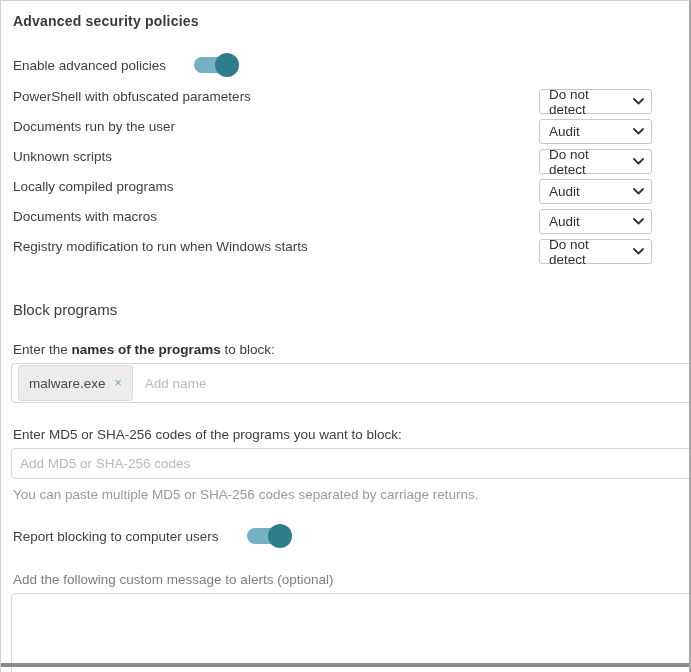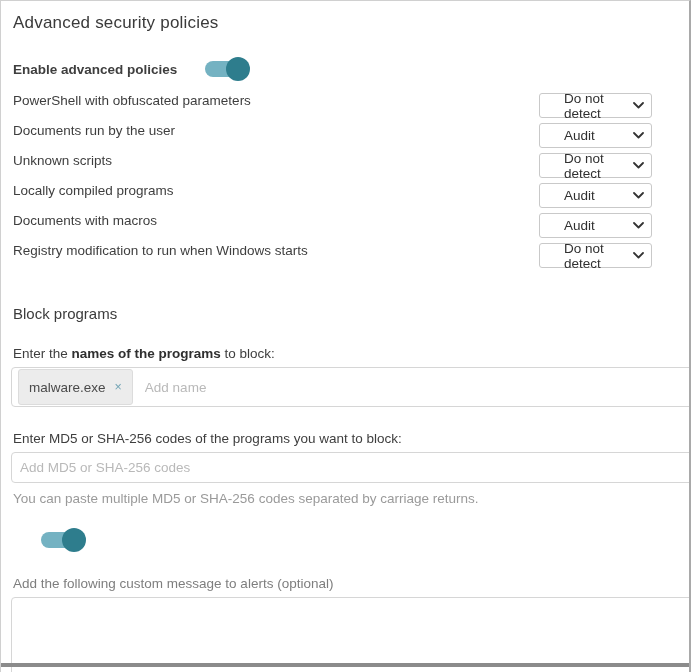--- a/index.html
+++ b/index.html
@@ -12,28 +12,28 @@
     border-top: 1px solid #d0d0d0;
     border-left: 1px solid #d0d0d0;
     border-right: 2px solid #a9a9a9;
     overflow: hidden;
     font-family: "Liberation Sans", sans-serif;
     color: #3e3e3e;
   }
   .content { padding: 12px 0 0 12px; }
 
   .page-title {
-    font-size: 17px;
-    font-weight: 400;
+    font-size: 14px;
+    font-weight: 700;
     color: #3a3a3a;
     letter-spacing: 0.2px;
   }
 
   .toggle-row { display: flex; align-items: center; }
-  .toggle-row.enable { margin-top: 24px; font-weight: bold; }
+  .toggle-row.enable { margin-top: 24px; }
   .label-13 { font-size: 13.5px; color: #3e3e3e; }
 
   .toggle {
     position: relative;
     width: 45px; height: 24px;
     margin-left: 28px;
     cursor: pointer;
     flex: none;
   }
   .toggle .track {
@@ -53,21 +53,21 @@
   .policy-row {
     height: 30px;
     display: flex; align-items: flex-start; justify-content: space-between; gap: 32px;
   }
   .select {
     width: 113px; height: 25px;
     border: 1px solid #c9c9c9;
     border-radius: 3px;
     background: #fff;
     display: flex; align-items: center; justify-content: space-between;
-    padding: 0 7px 0 24px;
+    padding: 0 7px 0 9px;
     font-size: 13.5px; color: #303030;
     cursor: pointer;
     flex: none;
   }
   .select svg { flex: none; margin-left: 4px; }
 
   .section-heading {
     margin-top: 32px;
     font-size: 15px;
     font-weight: 400;
@@ -245,20 +245,21 @@
 
     <div class="field-label">Enter MD5 or SHA-256 codes of the programs you want to block:</div>
 
     <div class="wide-box plain-input">
       <input type="text" placeholder="Add MD5 or SHA-256 codes" style="">
     </div>
 
     <div class="help-text">You can paste multiple MD5 or SHA-256 codes separated by carriage returns.</div>
 
     <div class="toggle-row report">
+      <span class="label-13">Report blocking to computer users</span>
       <div class="toggle">
         <div class="track"></div>
         <div class="knob"></div>
       </div>
     </div>
 
     <div class="field-label muted">Add the following custom message to alerts (optional)</div>
 
     <textarea class="wide-box custom-msg" style=""></textarea>
 

